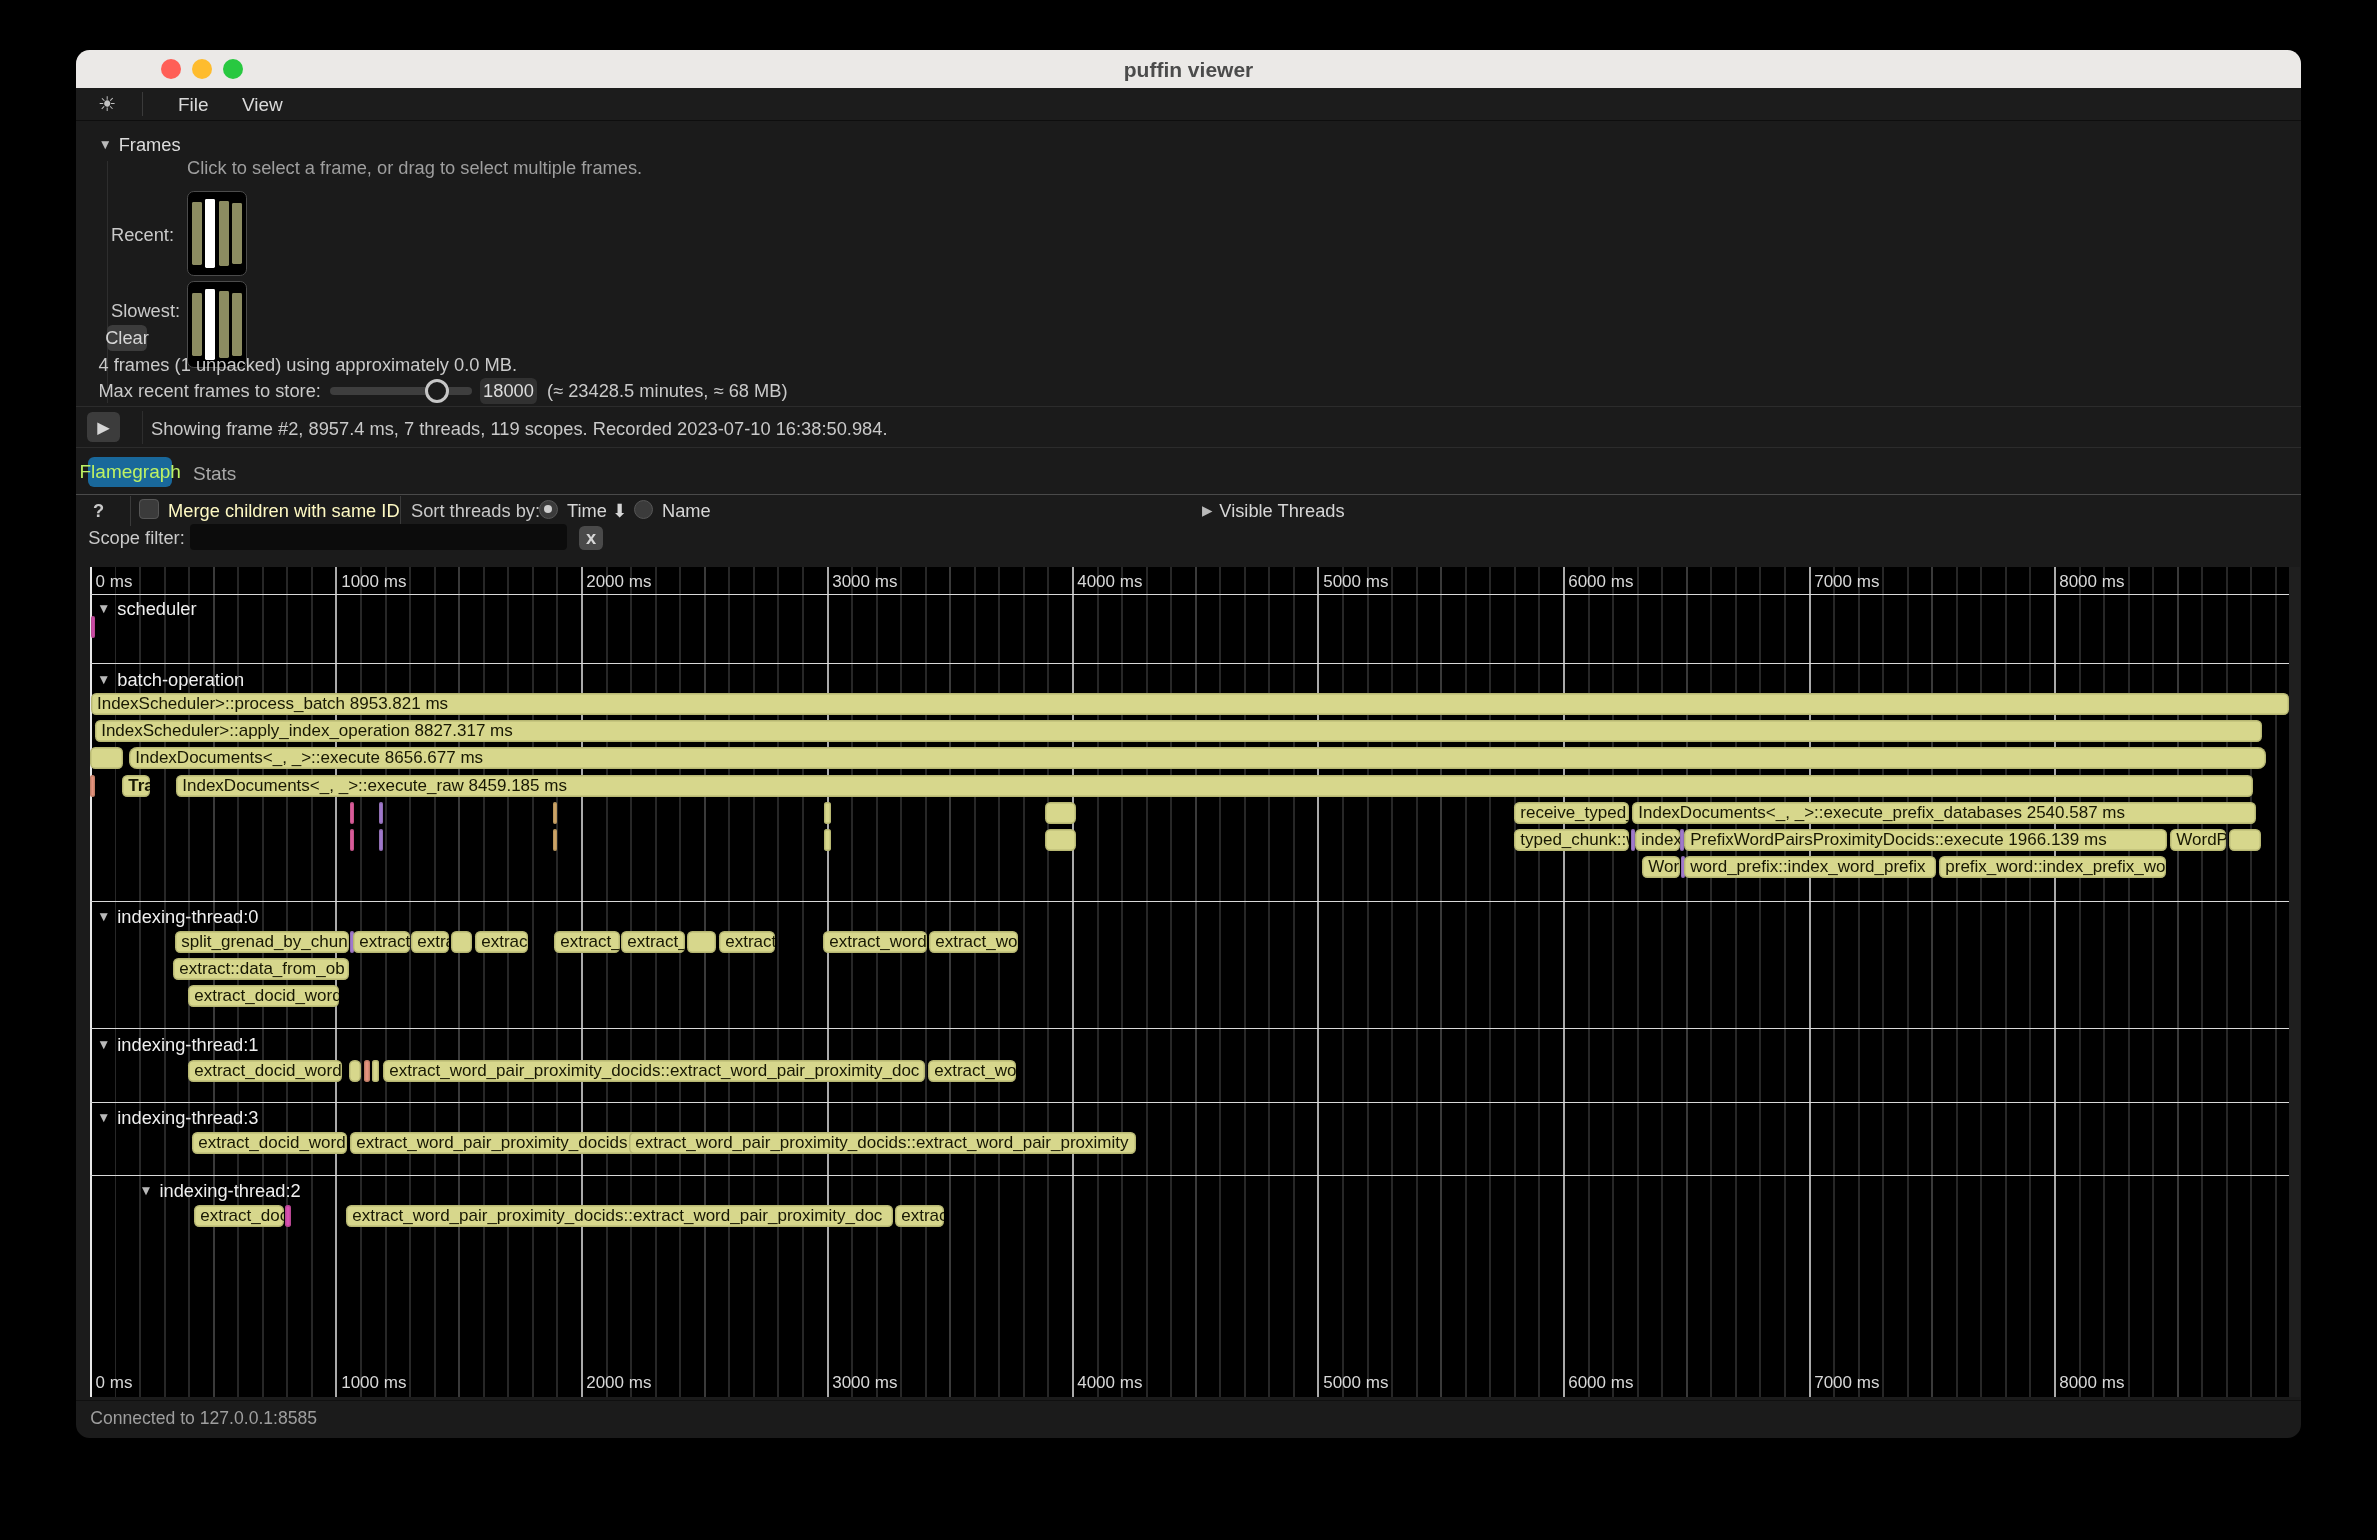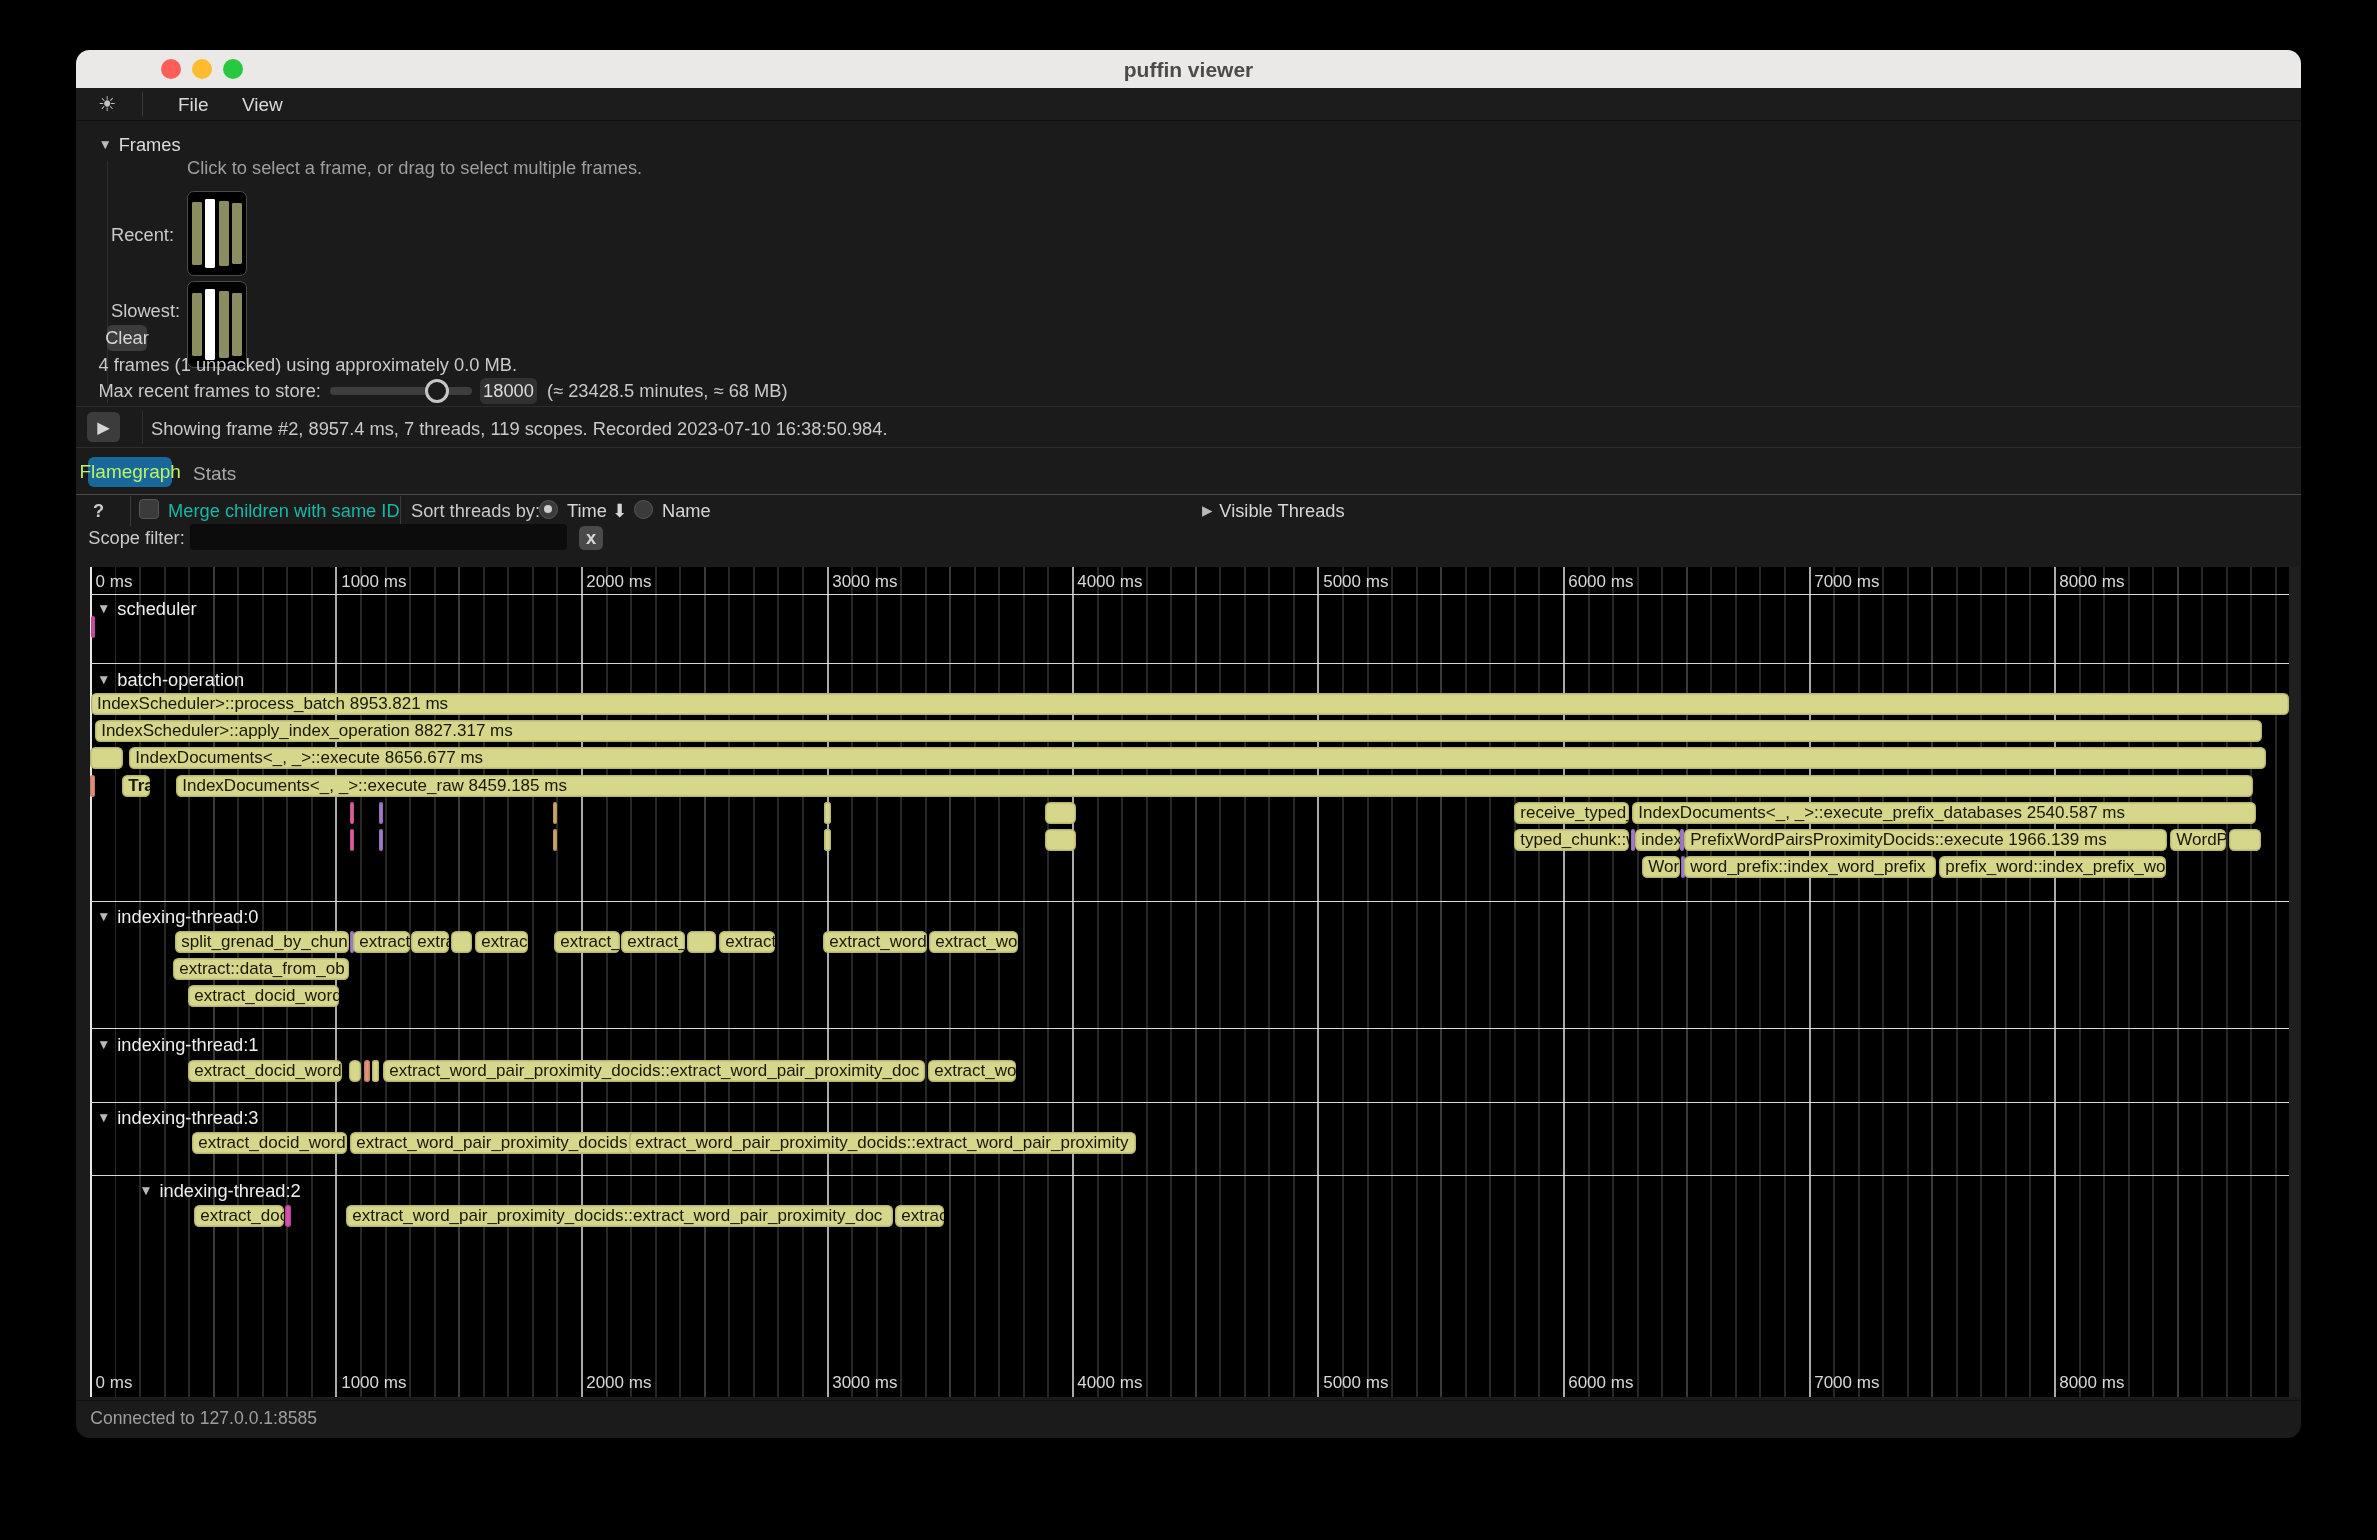--- a/index.html
+++ b/index.html
@@ -114,21 +114,21 @@
   <div class="hline" style="left:0; top:397px; width:100%;"></div>
 
   <div class="tab-active" style="left:12.2px; top:407px; width:84px; height:30px;">Flamegraph</div>
   <div class="tab-idle" style="left:117px; top:413px;">Stats</div>
 
   <div class="hline" style="left:0; top:444px; width:100%; background:#4a4a4a;"></div>
 
   <div class="txt" style="left:17px; top:450px; font-weight:bold;">?</div>
   <div class="vsep" style="left:54px; top:446px; height:30px;"></div>
   <div class="checkbox" style="left:63px; top:449px;"></div>
-  <div class="txt" style="left:92px; top:450px; color:#14b8a6;">Merge children with same ID</div>
+  <div class="txt" style="left:92px; top:450px; color:#fef9c3;">Merge children with same ID</div>
   <div class="vsep" style="left:324px; top:446px; height:30px;"></div>
   <div class="txt" style="left:335px; top:450px;">Sort threads by:</div>
   <div class="radio" style="left:463px; top:450px;">
       <div class="dot"></div>
     </div>
   <div class="txt" style="left:491px; top:450px; color:#d6d6d6;"><span>Time</span> <span>⬇</span></div>
   <div class="radio" style="left:558px; top:450px;"></div>
   <div class="txt" style="left:586px; top:450px; color:#d6d6d6;">Name</div>
 
   <div class="txt" style="left:1126px; top:450px; color:#d6d6d6;"><span class="tri">▶</span><span>Visible Threads</span></div>
@@ -251,21 +251,21 @@
       <div class="sep-line" style="top: 334px;"></div>
       <div class="sep-line" style="top: 461px;"></div>
       <div class="sep-line" style="top: 535px;"></div>
       <div class="sep-line" style="top: 608px;"></div>
       <div class="thread-label" style="left: 6.8px; top: 31px;"><span class="tri">▼</span>scheduler</div>
       <div class="scope sliver" style="left: 1.2px; width: 3.4px; top: 49px; background: rgb(216, 79, 178);"></div>
       <div class="thread-label" style="left: 6.8px; top: 102px;"><span class="tri">▼</span>batch-operation</div>
       <div class="scope" style="left: 0.7px; width: 2198px; top: 126px;">IndexScheduler&gt;::process_batch 8953.821 ms</div>
       <div class="scope" style="left: 4.9px; width: 2167px; top: 153px;">IndexScheduler&gt;::apply_index_operation 8827.317 ms</div>
       <div class="scope" style="left: 0px; width: 33px; top: 180px;"></div>
-      <div class="scope" style="left: 39px; width: 2137px; top: 180px;">IndexDocuments&lt;_, _&gt;::execute 8656.677 ms</div>
+      <div class="scope" style="left: 39px; width: 2137px; top: 180px; border-radius: 8px;">IndexDocuments&lt;_, _&gt;::execute 8656.677 ms</div>
       <div class="scope sliver" style="left: 0px; width: 4.4px; top: 208px; background: rgb(229, 147, 126);"></div>
       <div class="scope" style="left: 32px; width: 28px; top: 208px; font-weight: bold;">Trans</div>
       <div class="scope" style="left: 86px; width: 2077px; top: 208px;">IndexDocuments&lt;_, _&gt;::execute_raw 8459.185 ms</div>
       <div class="scope sliver" style="left: 260px; width: 3.5px; top: 235px; background: rgb(232, 95, 166);"></div>
       <div class="scope sliver" style="left: 289px; width: 3.4px; top: 235px; background: rgb(169, 127, 220);"></div>
       <div class="scope sliver" style="left: 463px; width: 3.9px; top: 235px; background: rgb(217, 174, 111);"></div>
       <div class="scope sliver" style="left: 734px; width: 6.4px; top: 235px;"></div>
       <div class="scope" style="left: 955px; width: 31px; top: 235px;"></div>
       <div class="scope" style="left: 1424px; width: 115px; top: 235px;">receive_typed_</div>
       <div class="scope" style="left: 1542px; width: 624px; top: 235px;">IndexDocuments&lt;_, _&gt;::execute_prefix_databases 2540.587 ms</div>

